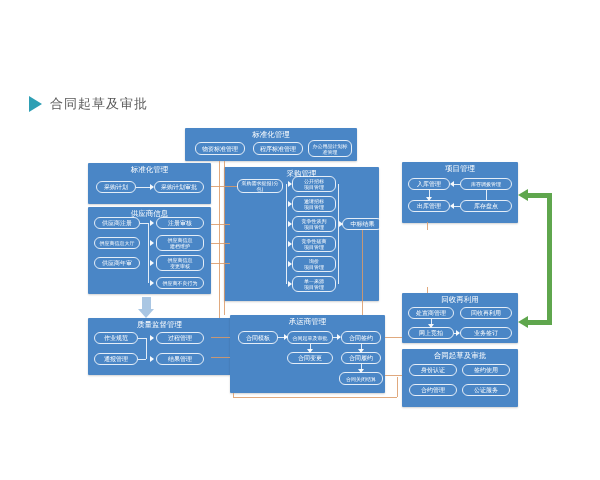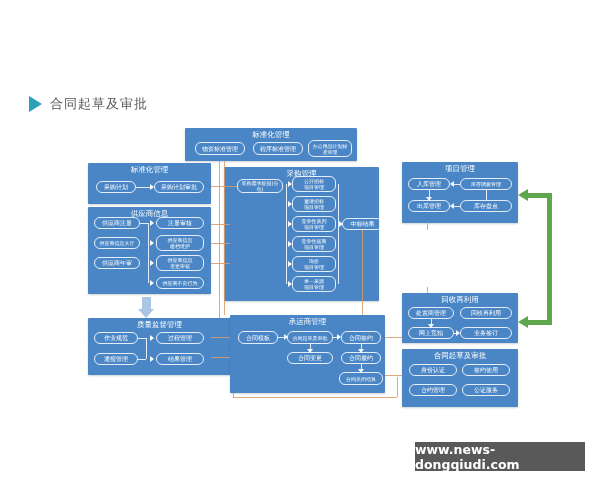--- a/index.html
+++ b/index.html
@@ -210,15 +210,14 @@
   <div class="ol h" style="left:211px;top:357px;width:19px"></div>
   <div class="ol v" style="left:362px;top:230px;height:85px"></div>
   <div class="ol h" style="left:385px;top:337px;width:17px"></div>
   <div class="ol h" style="left:385px;top:375px;width:17px"></div>
   <div class="ol h" style="left:233px;top:397px;width:164px"></div>
   <div class="ol v" style="left:233px;top:393px;height:4px"></div>
   <div class="ol v" style="left:397px;top:377px;height:20px"></div>
   <div class="ol v" style="left:427px;top:222px;height:8px"></div>
   <div class="ol v" style="left:427px;top:287px;height:6px"></div>
 
-  <div class="bar wm">www.news-dongqiudi.com</div>
 
 </div>
 
 </body></html>

